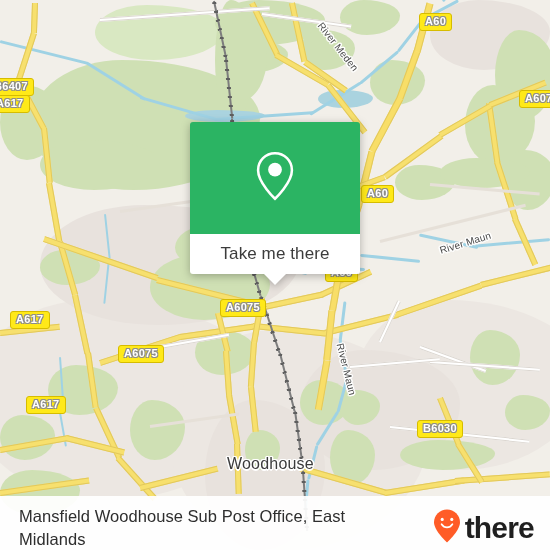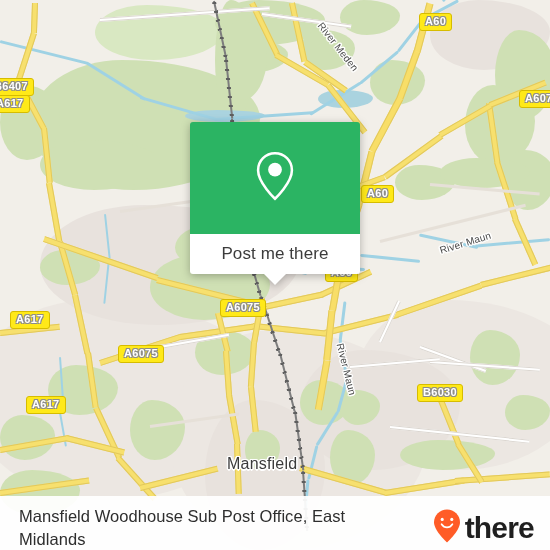--- a/index.html
+++ b/index.html
@@ -385,42 +385,42 @@
         <div class="shield" style="left: -12px; top: 78px;">B6407</div>
         <div class="shield" style="left: 419px; top: 13px;">A60</div>
         <div class="shield" style="left: 519px; top: 90px;">A607</div>
         <div class="shield" style="left: 361px; top: 185px;">A60</div>
         <div class="shield" style="left: 325px; top: 264px;">A60</div>
         <div class="shield" style="left: -10px; top: 95px;">A617</div>
         <div class="shield" style="left: 10px; top: 311px;">A617</div>
         <div class="shield" style="left: 220px; top: 299px;">A6075</div>
         <div class="shield" style="left: 118px; top: 345px;">A6075</div>
         <div class="shield" style="left: 26px; top: 396px;">A617</div>
-        <div class="shield" style="left: 417px; top: 384px;">B6030</div>
+        <div class="shield" style="left: 417px; top: 420px;">B6030</div>
       </div>
 
     <div id="label-layer">
         <div class="map-label waterlabel" style="left: 320px; top: 18px; transform: rotate(52deg); transform-origin: 0px 50%;">River Meden</div>
         <div class="map-label waterlabel" style="left: 440px; top: 245px; transform: rotate(-17deg); transform-origin: 0px 50%;">River Maun</div>
         <div class="map-label waterlabel" style="left: 340px; top: 338px; transform: rotate(76deg); transform-origin: 0px 50%;">River Maun</div>
-        <div class="map-label citylabel" style="left: 227px; top: 455px; transform: rotate(0deg); transform-origin: 0px 50%;">Mansfield</div>
+        <div class="map-label citylabel" style="left: 227px; top: 455px; transform: rotate(0deg); transform-origin: 0px 50%;">Woodhouse</div>
       </div>
   </div>
 
   <div id="popup">
     <div id="popup-top">
       <span>
         <svg width="58" height="58" viewBox="0 0 24 24" aria-hidden="true">
           <path d="M12 2.6c-3.9 0-7 3.1-7 7 0 5.2 7 11.8 7 11.8s7-6.6 7-11.8c0-3.9-3.1-7-7-7z" fill="none" stroke="#ffffff" stroke-width="1.05"></path>
           <circle cx="12" cy="9.4" r="2.85" fill="#ffffff"></circle>
         </svg>
       </span>
     </div>
     <div id="popup-bottom">
-      <span id="popup-label">Post me there</span>
+      <span id="popup-label">Take me there</span>
       <div id="popup-tail"></div>
     </div>
   </div>
 
 
   <div id="footer">
     <div id="footer-title">Mansfield Woodhouse Sub Post Office, East Midlands</div>
     <div id="brand">
       <span>
         <svg width="30" height="36" viewBox="0 0 30 36" aria-hidden="true">

